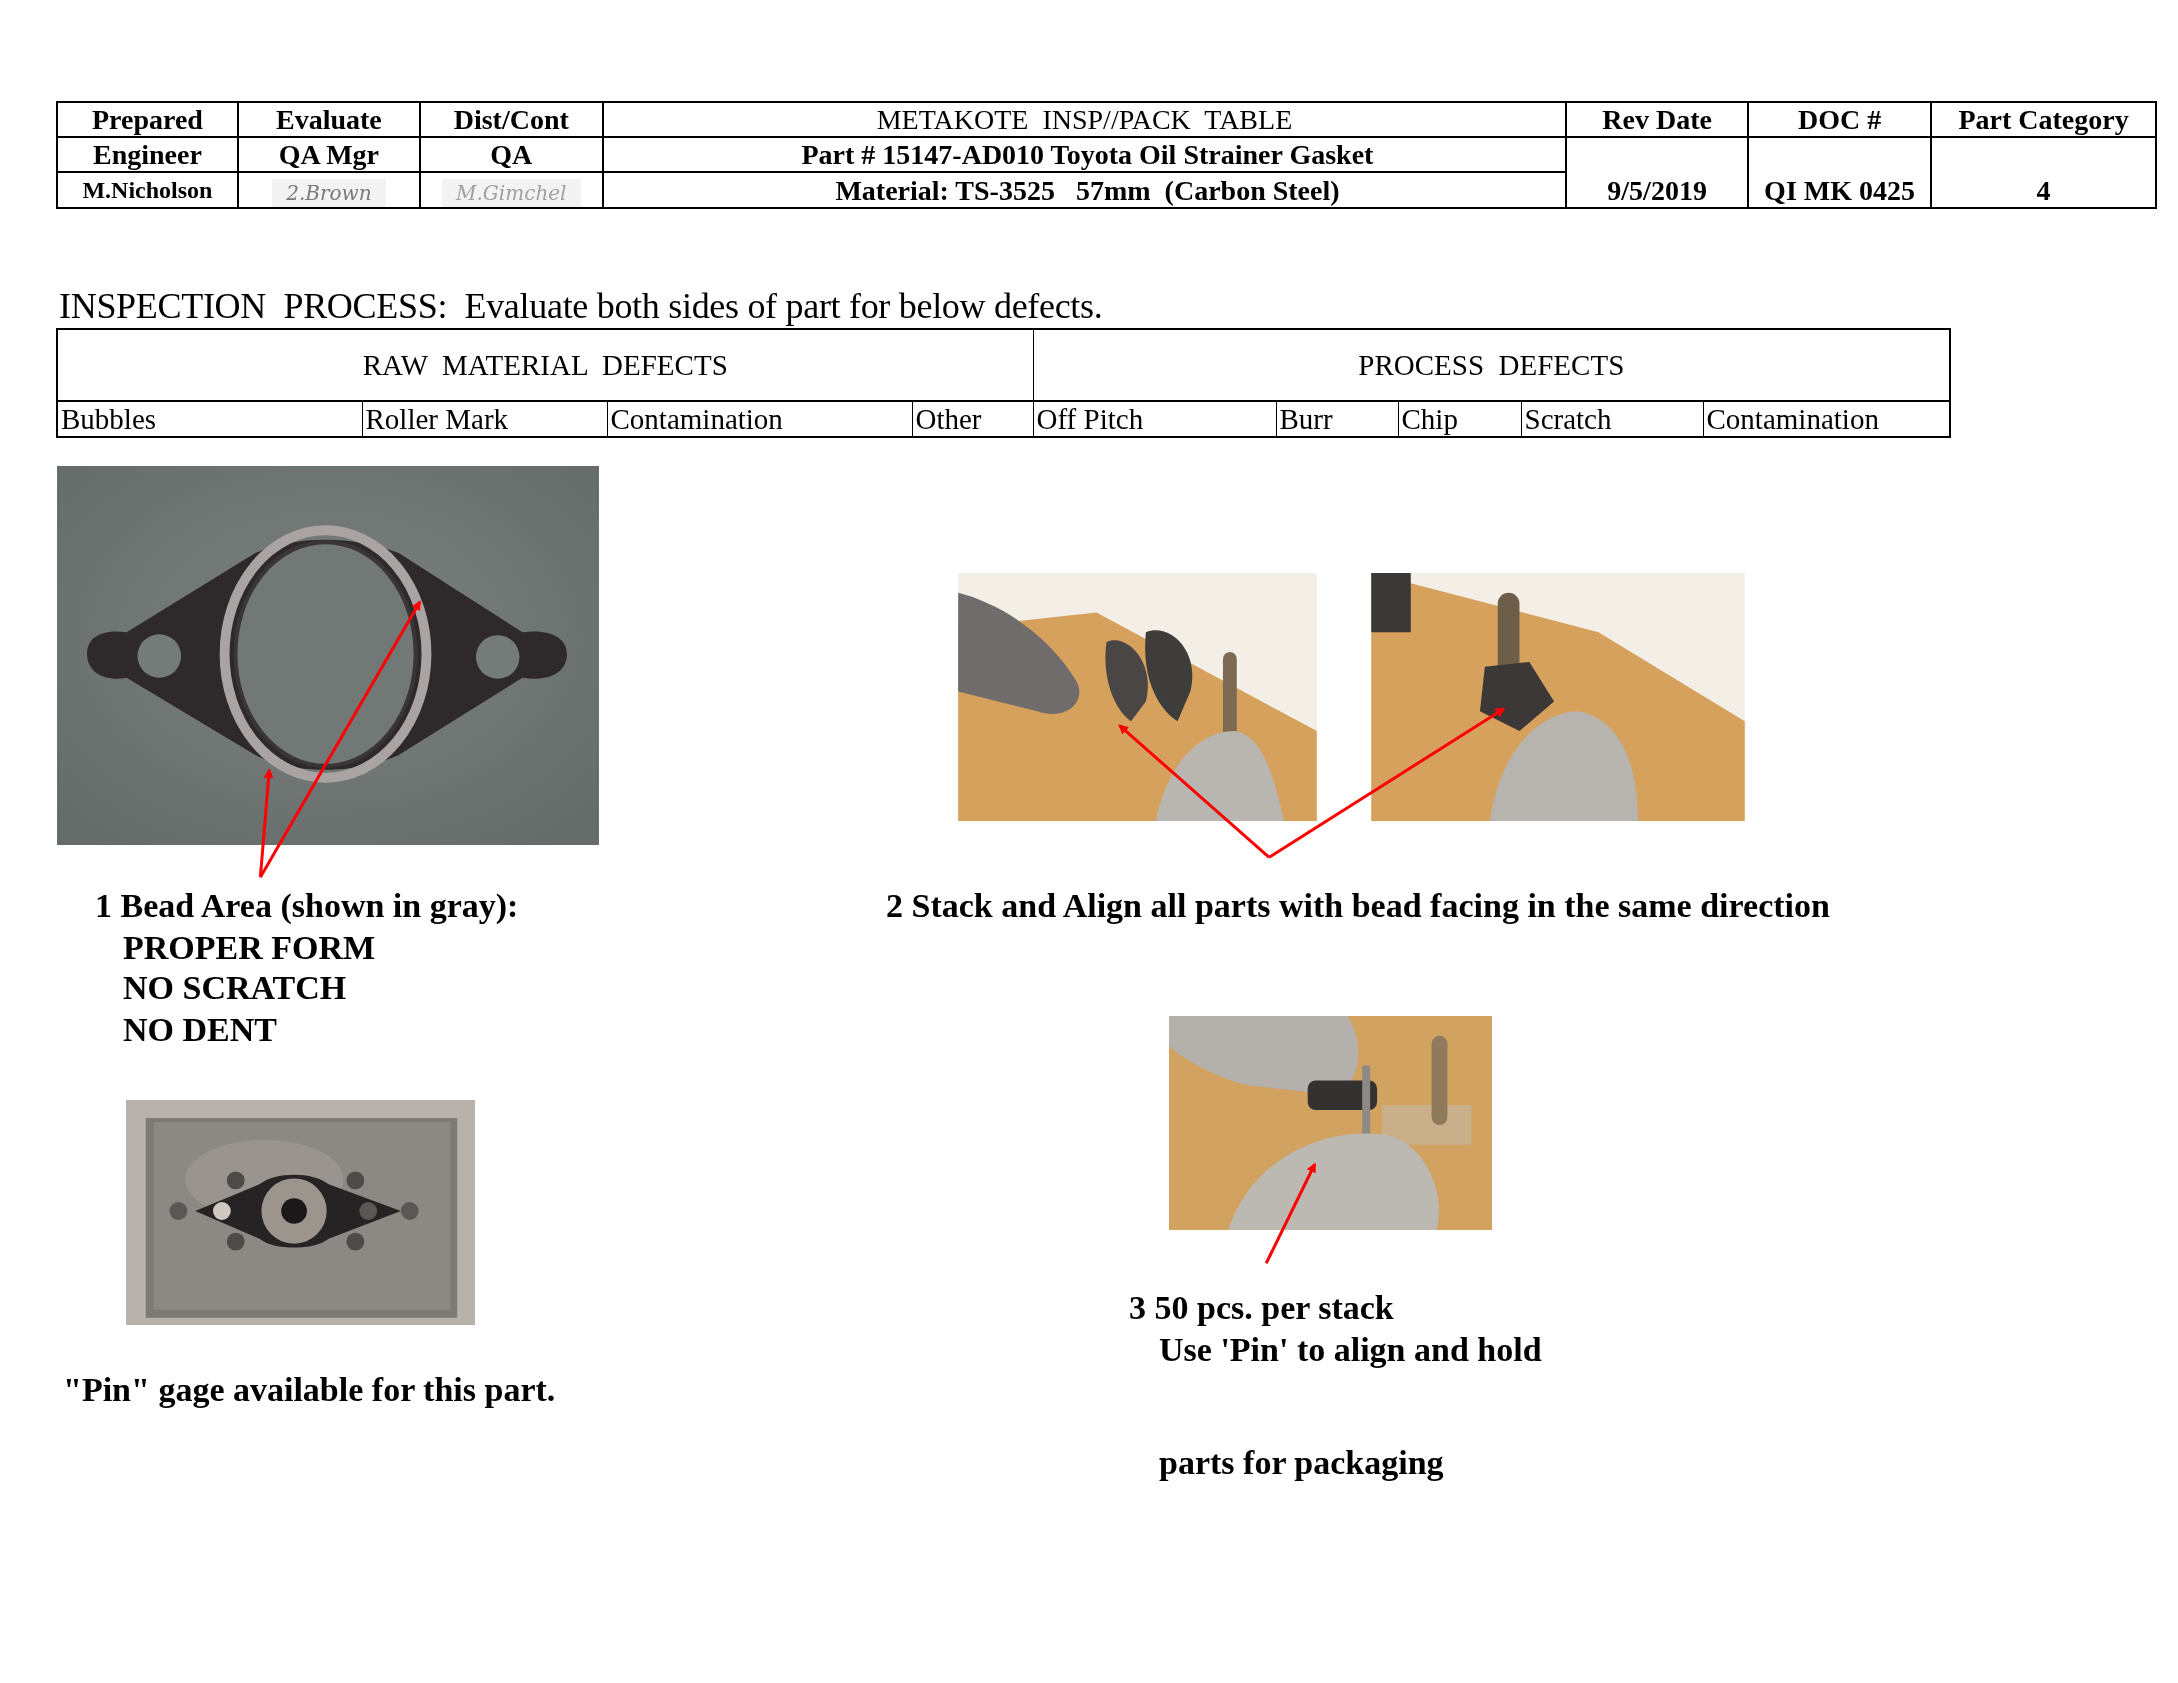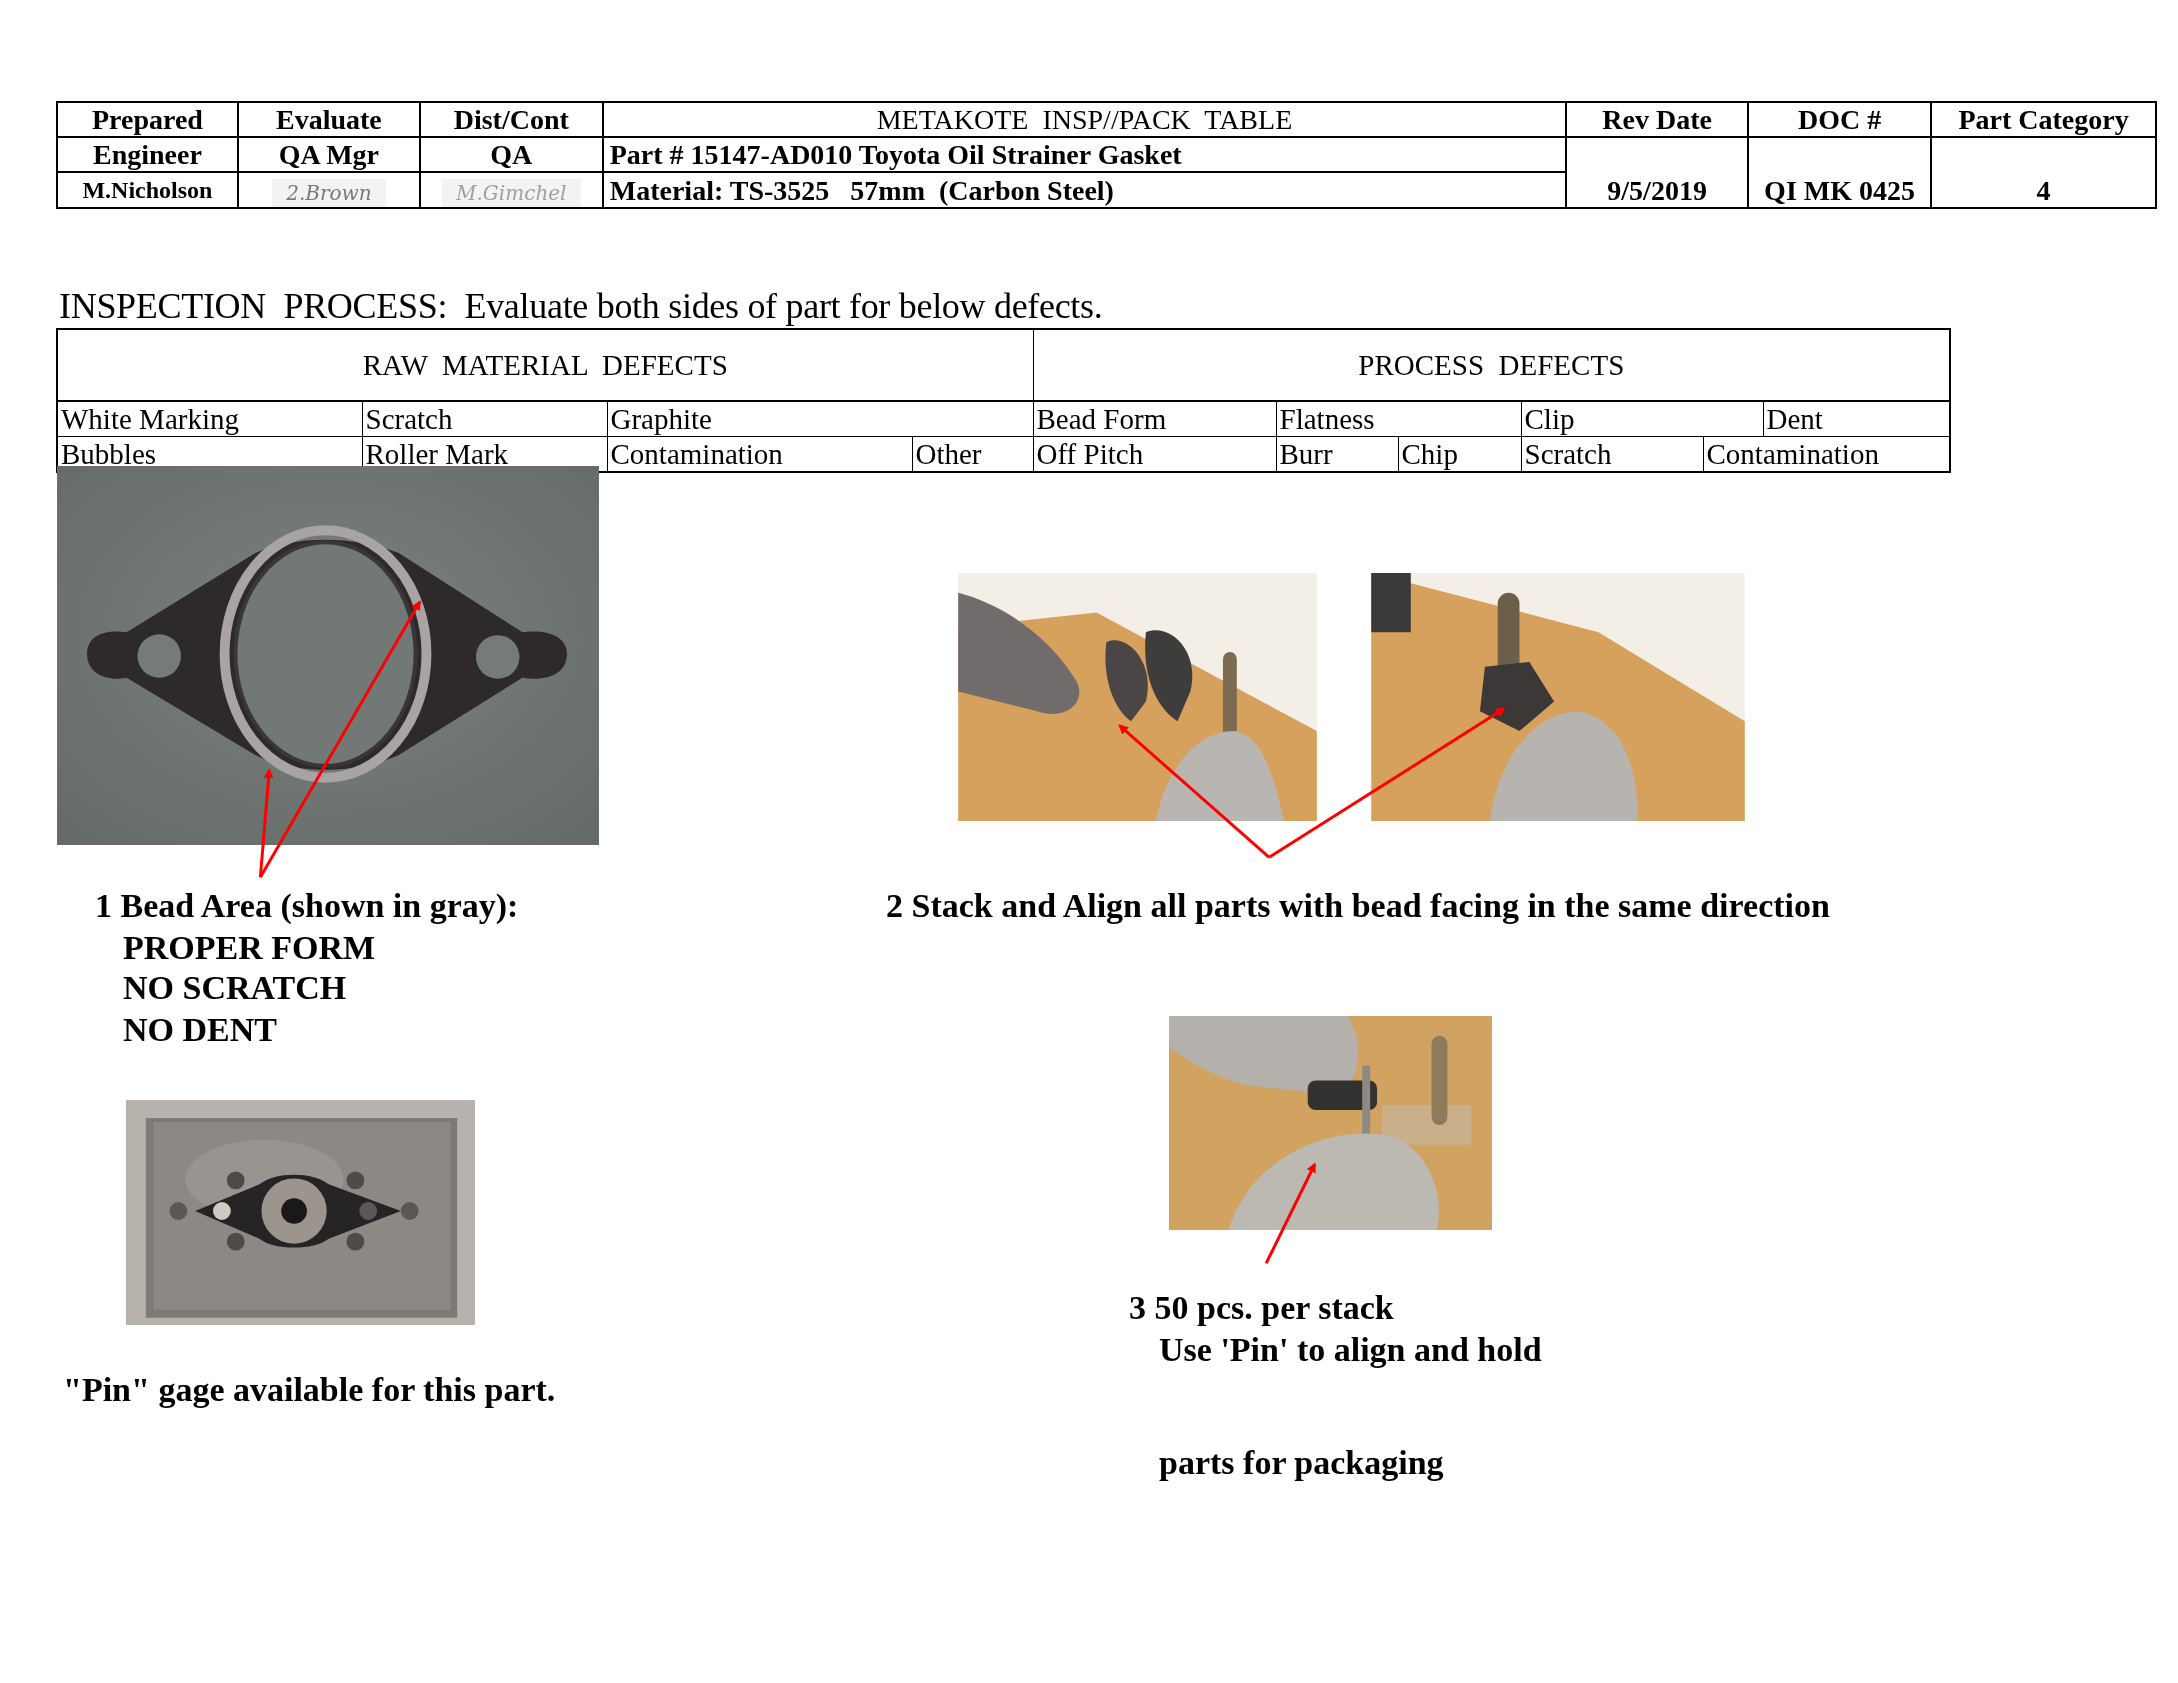--- a/index.html
+++ b/index.html
@@ -2,21 +2,21 @@
 <html><head>
 <meta charset="utf-8">
 <style>
   html, body { margin:0; padding:0; background:#ffffff; }
   body { width:2178px; height:1683px; position:relative; overflow:hidden; font-family:"Liberation Serif", serif; color:#000; }
   .abs { position:absolute; }
   table { border-collapse:collapse; position:absolute;border-radius:22px; }
   
   #hdr { left:56px; top:101px; width:2101px; }
   #hdr td { border:2px solid #000; padding:0; font-weight:bold; font-size:28px; line-height:33px; text-align:center; white-space:nowrap; overflow:hidden; }
-  #hdr td.left { text-align:left; padding-left:6px;margin-top:20px; }
+  #hdr td.left { text-align:center; padding-left:6px;margin-top:20px; }
   #hdr .r1 td { height:33px; }
   #hdr .r2 td { height:32px; }
   #hdr .r3 td { height:34px; }
   #hdr td.small { font-size:24px; }
   .sig { display:inline-block; font-family:"DejaVu Serif", serif; font-style:italic; font-weight:normal; font-size:20px; color:#7a7a7a; background:#f3f3f3; padding:0 14px; line-height:28px; }
   .sig.light { color:#a0a0a0; }
   
   #insp { left:59px; top:285px; font-size:36px; white-space:nowrap; letter-spacing:-0.3px;text-align:right; }
   #def { left:56px; top:328px; width:1892px; table-layout:fixed; }
   #def td { border:1.5px solid #000; padding:0 0 0 3px; font-size:29px; height:34px; line-height:34px; white-space:nowrap; overflow:hidden; }
@@ -83,29 +83,20 @@
       <col style="width:182px">
       <col style="width:60px">
       <col style="width:187px">
   </colgroup>
   <tbody>
       <tr class="rowtop">
     <td class="h" colspan="4" style="white-space:pre;">RAW  MATERIAL  DEFECTS</td>
     <td class="h" colspan="6" style="white-space:pre;">PROCESS  DEFECTS</td>
   </tr>
   <tr>
-    <td>White Marking</td>
-    <td>Scratch</td>
-    <td colspan="2">Graphite</td>
-    <td>Bead Form</td>
-    <td colspan="2">Flatness</td>
-    <td colspan="2">Clip</td>
-    <td>Dent</td>
-  </tr>
-  <tr>
     <td>Bubbles</td>
     <td>Roller Mark</td>
     <td>Contamination</td>
     <td>Other</td>
     <td>Off Pitch</td>
     <td>Burr</td>
     <td>Chip</td>
     <td>Scratch</td>
     <td colspan="2">Contamination</td>
   </tr>

